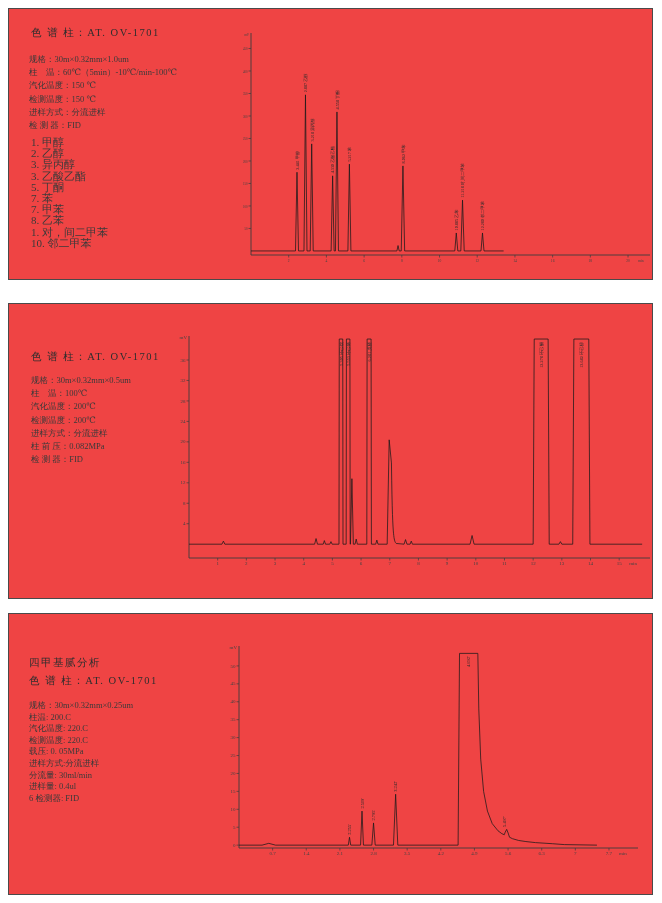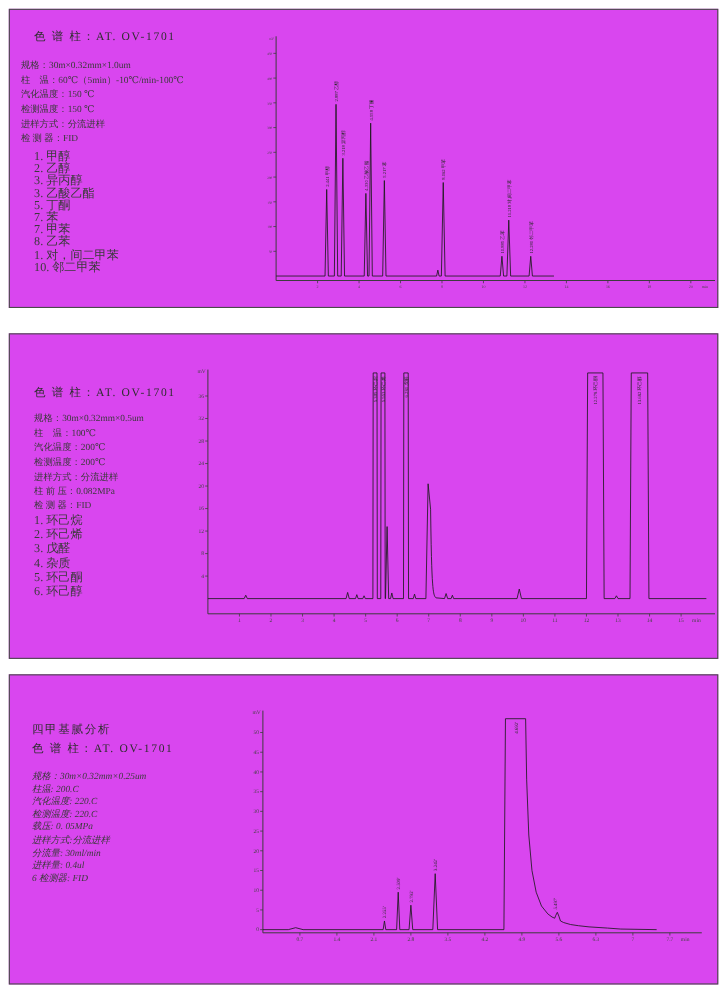--- a/index.html
+++ b/index.html
@@ -1,38 +1,38 @@
 <!DOCTYPE html>
 <html><head>
 <meta charset="utf-8">
 <style>
   html,body{margin:0;padding:0;}
   body{width:662px;height:903px;background:#ffffff;position:relative;
        font-family:"Liberation Serif","DejaVu Serif",serif;}
-  .panel{position:absolute;left:8px;width:643px;border:1.5px solid #4a4a4a;background:#d946ef;}
+  .panel{position:absolute;left:8px;width:643px;border:1.5px solid #4a4a4a;background:#ef4444;}
   .p1{top:8px;height:270px}
   .p2{top:303px;height:294px}
   .p3{top:613px;height:280px}
   .ttl{position:absolute;font-size:10.5px;color:#2e2e2e;letter-spacing:1.5px;white-space:nowrap;}
   .specs{position:absolute;white-space:nowrap;}
   .specs div{font-size:8.5px;color:#3a3a3a;line-height:13.2px;}
   .list{position:absolute;white-space:nowrap;}
   .list div{font-size:11px;color:#3a3a3a;}
   .p1 .list div{line-height:11.2px;}
   .p2 .list div{line-height:13px;}
   .p1 .ttl{left:22px;top:17px}
-  .p1 .specs{left:10px;top:44px}
+  .p1 .specs{left:20px;top:44px}
   .p1 .list{left:22px;top:128px}
   .p2 .ttl{left:22px;top:46px}
   .p2 .specs{left:22px;top:70px}
   .p2 .list{left:22px;top:163px}
   .p3 .ttl1{left:20px;top:42px}
   .p3 .ttl2{left:20px;top:60px}
   .p3 .specs{left:20px;top:86px}
-  .p3 .specs div{line-height:11.6px;font-style:italic;}
+  .p3 .specs div{line-height:11.6px;}
   svg.chart{position:absolute;overflow:visible;}
   .c1{left:230px;top:20px;width:412px;height:240px;}
   .c2{left:168px;top:28px;width:474px;height:240px;}
   .c3{left:218px;top:28px;width:412px;height:220px;}
 </style>
 </head>
 <body>
 
 <div>
 
@@ -118,28 +118,20 @@
   <section class="panel p2">
     <div class="ttl">色 谱 柱：AT. OV-1701</div>
     <div class="specs">
       <div>规格：30m×0.32mm×0.5um</div>
       <div>柱　温：100℃</div>
       <div>汽化温度：200℃</div>
       <div>检测温度：200℃</div>
       <div>进样方式：分流进样</div>
       <div>柱 前 压：0.082MPa</div>
       <div>检 测 器：FID</div>
-    </div>
-    <div class="list">
-      <div>1. 环己烷</div>
-      <div>2. 环己烯</div>
-      <div>3. 戊醛</div>
-      <div>4. 杂质</div>
-      <div>5. 环己酮</div>
-      <div>6. 环己醇</div>
     </div>
     <svg class="chart c2" viewBox="0 0 474 240">
         <line x1="12" y1="4" x2="12" y2="226" stroke="#3c3c3c" stroke-width="0.9"></line>
         <line x1="12" y1="226" x2="473" y2="226" stroke="#3c3c3c" stroke-width="0.9"></line>
         <line x1="40.67924528301887" y1="226" x2="40.67924528301887" y2="228.5" stroke="#3c3c3c" stroke-width="0.7"></line>
         <text x="40.67924528301887" y="233" text-anchor="middle" font-size="5" fill="#444">1</text>
         <line x1="69.35849056603774" y1="226" x2="69.35849056603774" y2="228.5" stroke="#3c3c3c" stroke-width="0.7"></line>
         <text x="69.35849056603774" y="233" text-anchor="middle" font-size="5" fill="#444">2</text>
         <line x1="98.0377358490566" y1="226" x2="98.0377358490566" y2="228.5" stroke="#3c3c3c" stroke-width="0.7"></line>
         <text x="98.0377358490566" y="233" text-anchor="middle" font-size="5" fill="#444">3</text>

